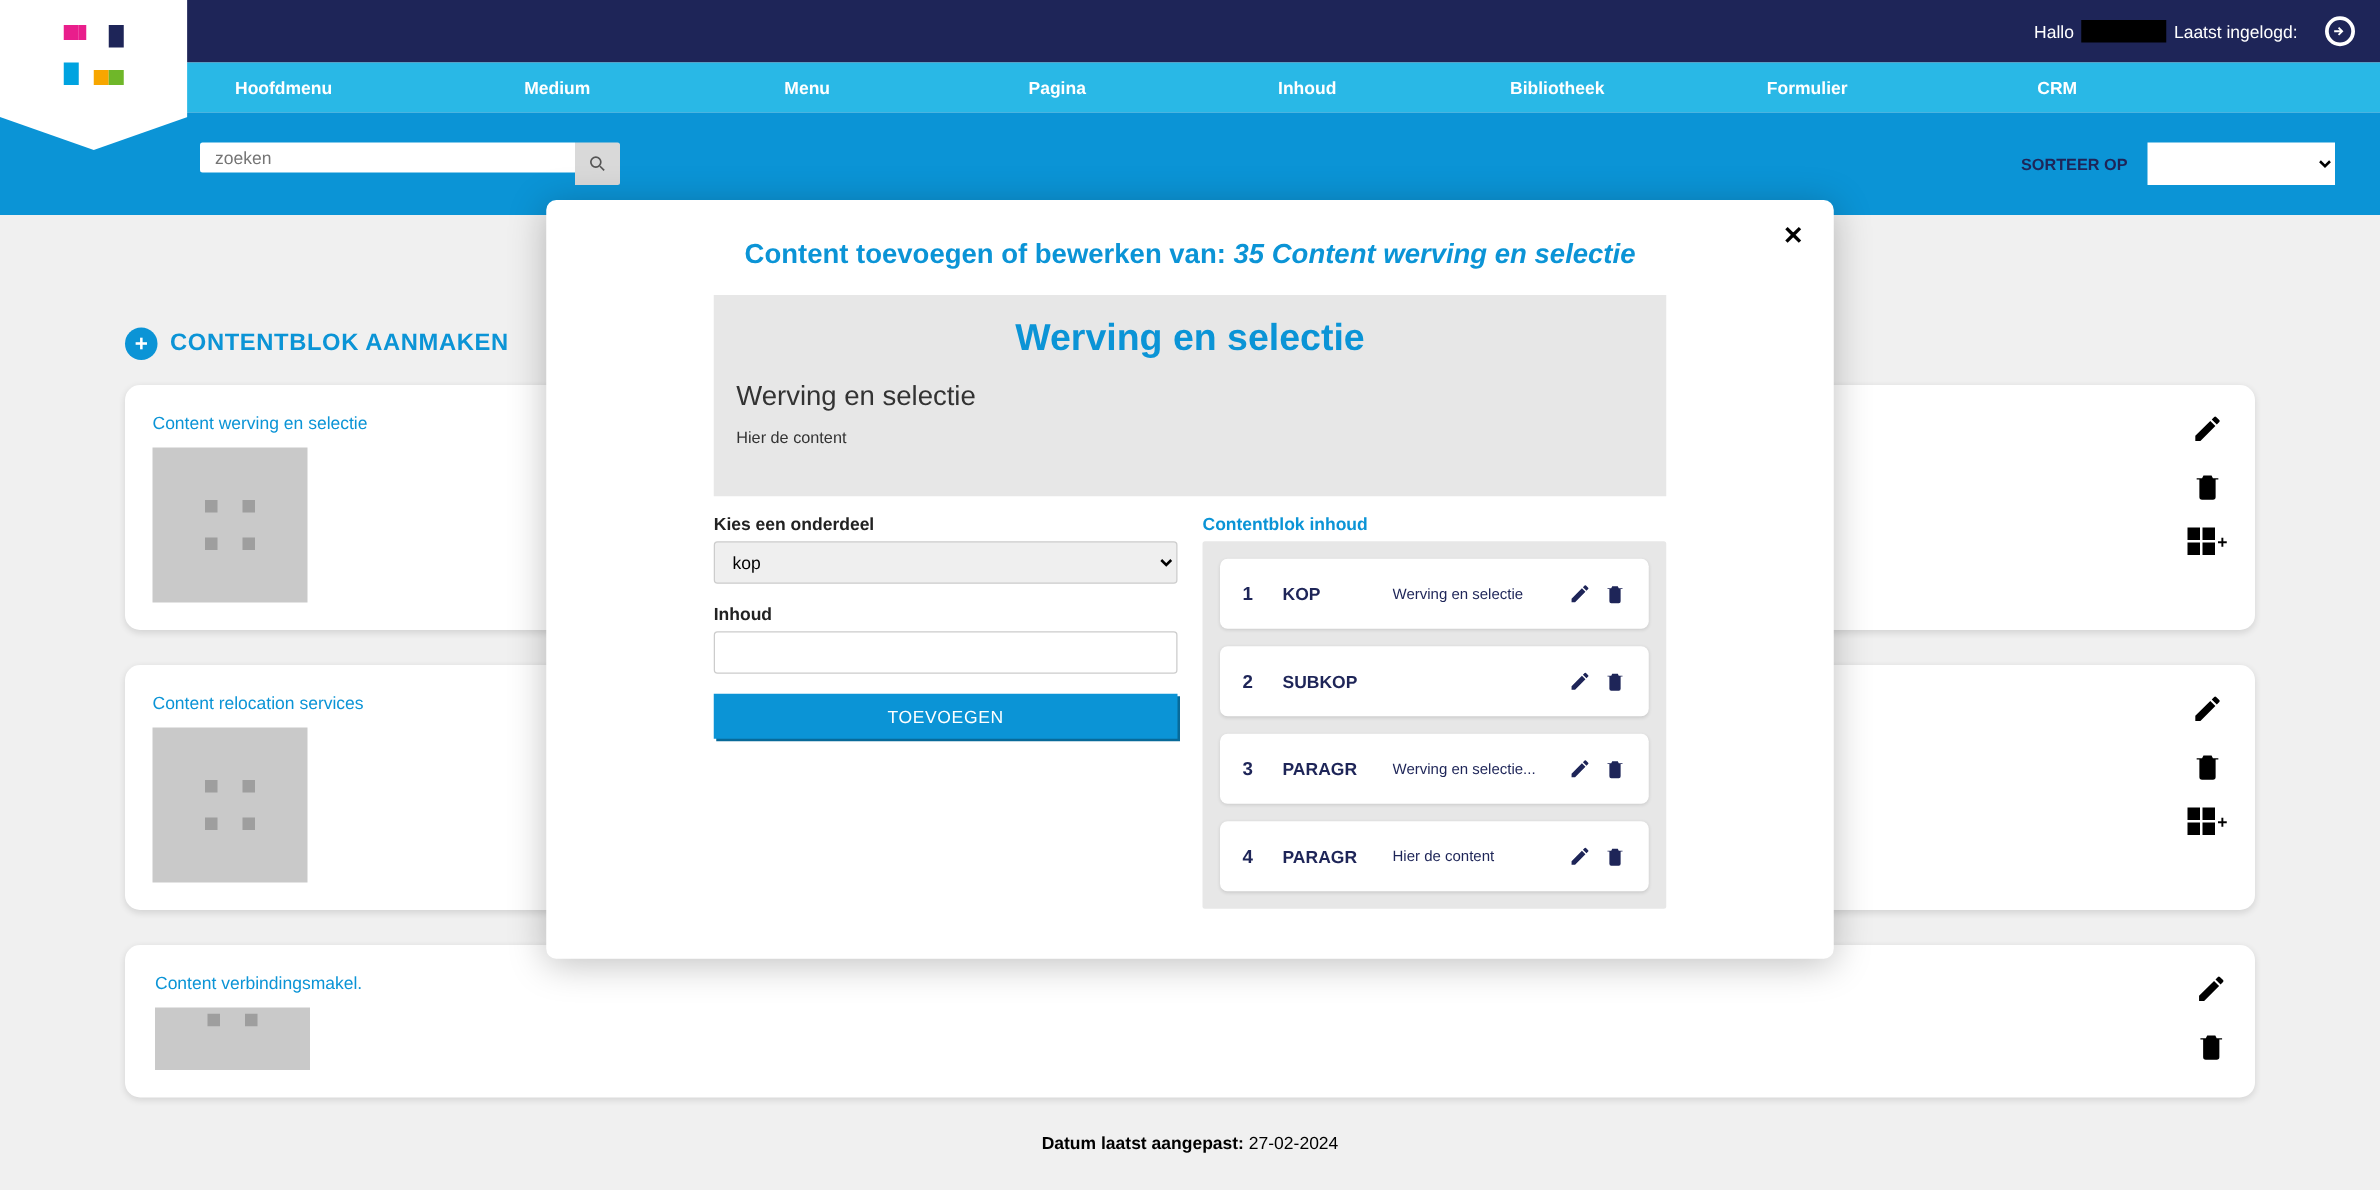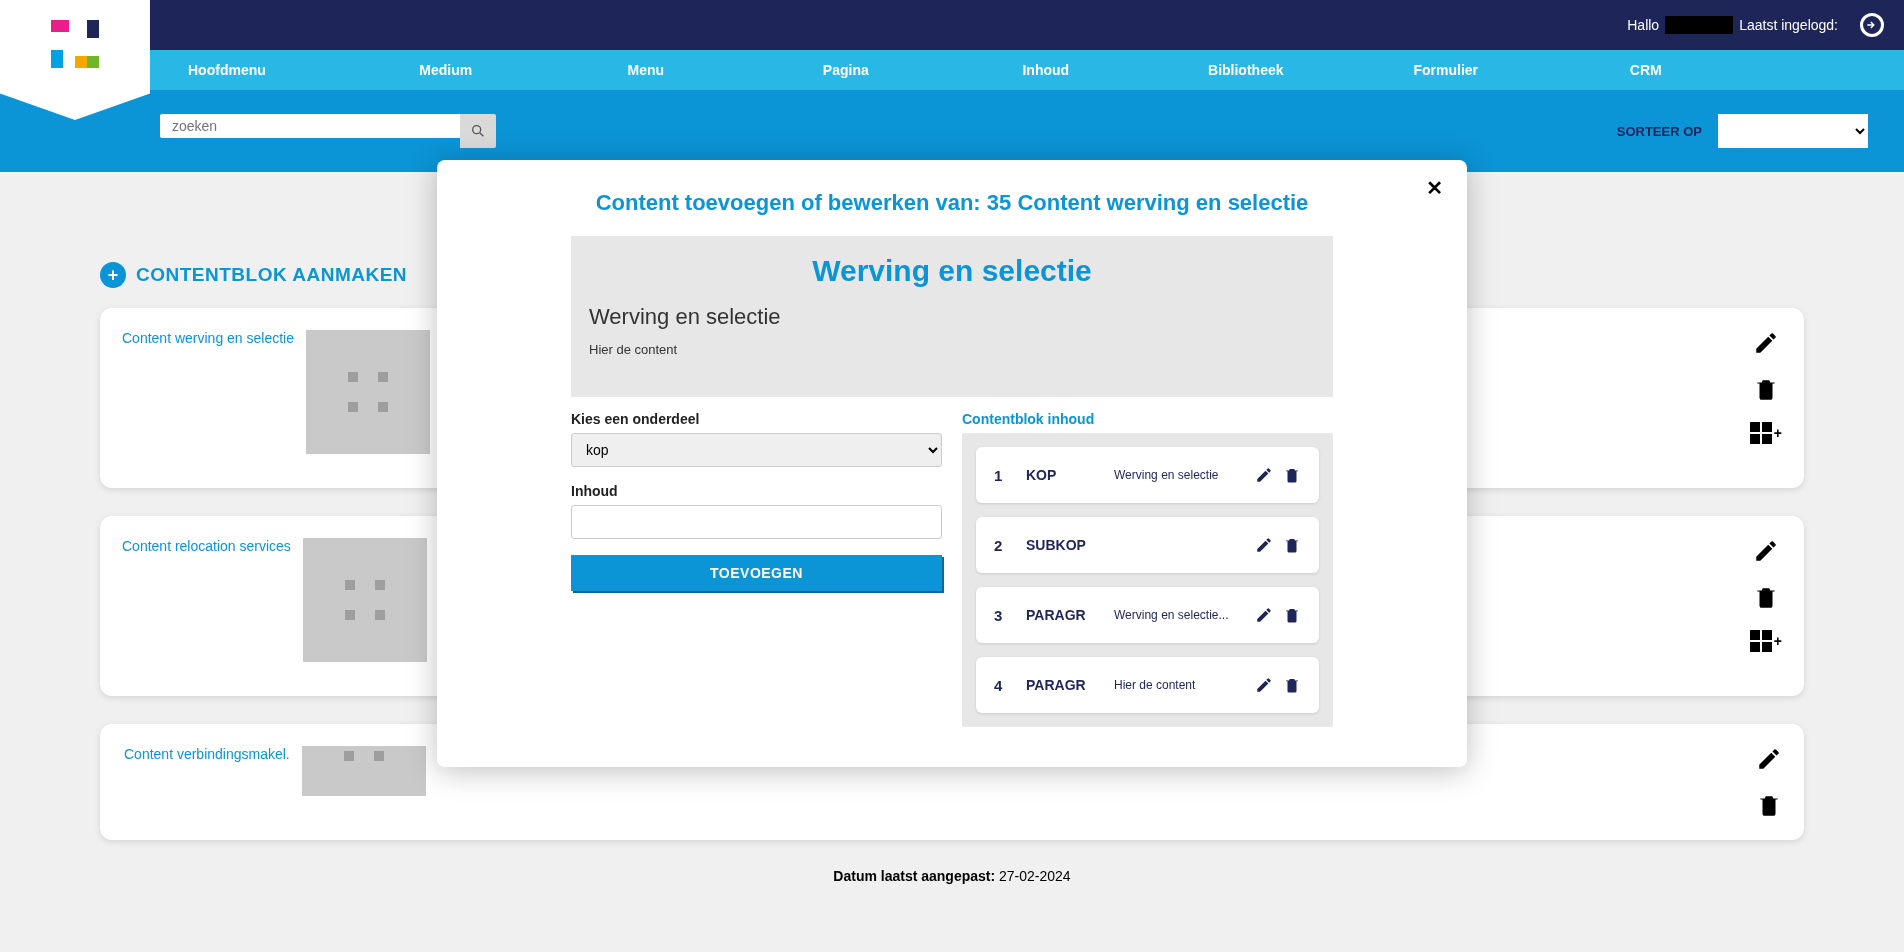--- a/index.html
+++ b/index.html
@@ -92,21 +92,21 @@
 .content-area { padding: 90px 100px 40px 100px; }
 .create-block { display:flex; align-items:center; gap:10px; margin-bottom:20px; }
 .plus-circle { width:26px; height:26px; border-radius:50%; background:#0b94d6; color:#fff; display:flex; align-items:center; justify-content:center; font-size:18px; font-weight:bold;}
 .create-label { color:#0b94d6; font-weight:bold; font-size:19px; letter-spacing:0.5px; }
 
 .card {
   background:#fff; border-radius:12px; box-shadow:0 2px 6px rgba(0,0,0,0.12);
   margin-bottom:28px; padding:22px; display:flex; align-items:flex-start;
   justify-content:space-between; min-height:180px;
 }
-.card-left { display:flex; gap:12px; }
+.card-left { display:flex; flex-direction:column; gap:12px; }
 .card-title { color:#0b94d6; font-size:14px; }
 .card-thumb { width:124px; height:124px; background:#c9c9c9; display:flex; align-items:center; justify-content:center; }
 .thumb-icon { width:40px; height:40px; position:relative; }
 .thumb-icon span{position:absolute;width:10px;height:10px;background:#9e9e9e;}
 .thumb-icon .t1{top:0;left:0;} .thumb-icon .t2{top:0;right:0;}
 .thumb-icon .t3{bottom:0;left:0;} .thumb-icon .t4{bottom:0;right:0;}
 .card-actions { display:flex; flex-direction:column; gap:20px; align-items:center; }
 .action-icon { width:26px; height:26px; cursor:pointer; color:#000; }
 .grid-plus { display:flex; align-items:center; gap:2px; }
 .grid4 { width:22px;height:22px;display:grid;grid-template-columns:1fr 1fr;grid-template-rows:1fr 1fr;gap:2px;}
@@ -123,38 +123,38 @@
 }
 .modal {
   position:absolute; top:160px; left:50%; transform:translateX(-50%);
   width:1030px; background:#fff; border-radius:8px;
   box-shadow:0 4px 30px rgba(0,0,0,0.25);
   padding:30px 24px 40px 24px;
   pointer-events:auto;
 }
 .modal-close { position:absolute; top:16px; right:24px; font-size:20px; font-weight:bold; cursor:pointer; }
 .modal-title { text-align:center; color:#0b94d6; font-size:22px; font-weight:bold; margin-bottom:20px; }
-.modal-title .italic { font-weight:bold; }
+.modal-title .italic { font-style:italic; font-weight:bold; }
 
 .preview-box { background:#e7e7e7; padding:18px 18px 40px 18px; margin: 0 110px 14px 110px; }
 .preview-title { text-align:center; color:#0b94d6; font-size:30px; font-weight:bold; margin-bottom:16px; }
 .preview-sub { font-size:22px; color:#333; margin-bottom:12px; }
 .preview-content { font-size:13px; color:#333; }
 
 .modal-columns { display:flex; gap:20px; padding:0 110px; }
 .col-left, .col-right { flex:1; }
 .label { font-weight:bold; font-size:14px; color:#222; margin-bottom:6px; display:block; }
 .label-blue { color:#0b94d6; }
 .select, .text-input {
   width:100%; height:34px; border:1px solid #ccc; border-radius:3px; padding:0 10px; font-size:14px;
   margin-bottom:16px;
 }
 .btn-add {
   width:100%; height:36px; background:#0b94d6; color:#fff; border:none;
-  font-weight:bold; font-size:14px; letter-spacing:0.5px; cursor:pointer;
+  font-weight:normal; font-size:14px; letter-spacing:0.5px; cursor:pointer;
   box-shadow: 2px 2px 0 #086a99;
 }
 
 .content-list { background:#e7e7e7; padding:14px; border-radius:2px; }
 .list-item {
   background:#fff; border-radius:6px; height:56px; margin-bottom:14px;
   display:flex; align-items:center; padding:0 18px; gap:18px;
   box-shadow:0 1px 3px rgba(0,0,0,0.12);
 }
 .list-item:last-child{margin-bottom:0;}

